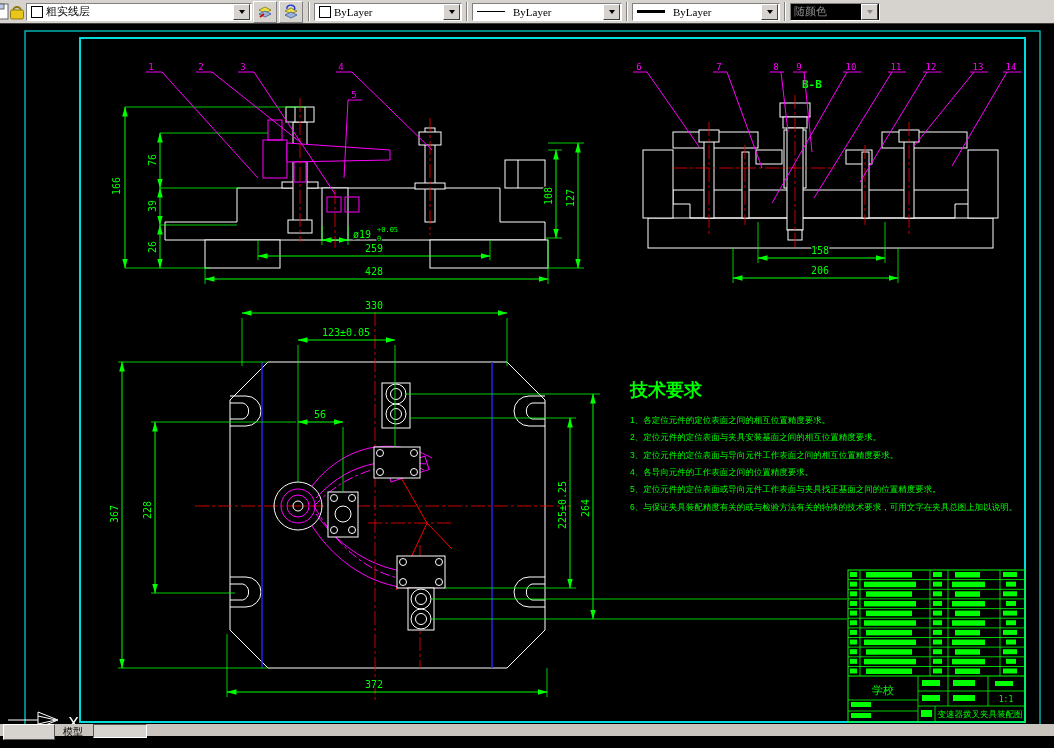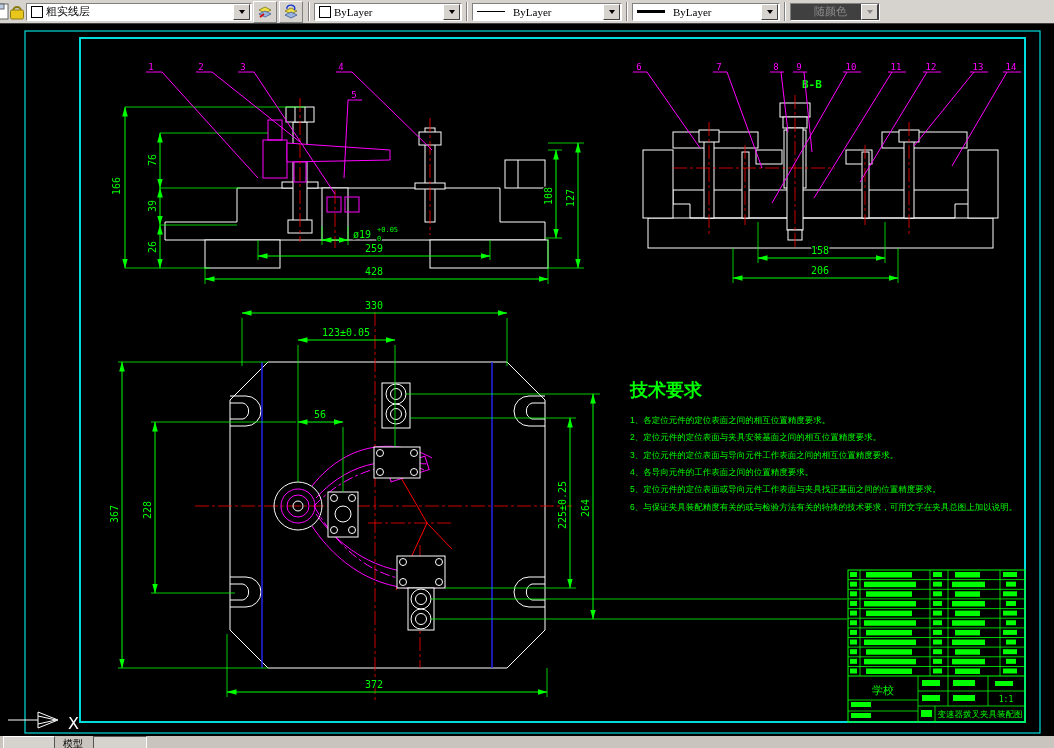--- a/index.html
+++ b/index.html
@@ -21,23 +21,23 @@
          border-top:4px solid #000;}
   .arrowbtn.dis .tri{border-top-color:#8a8a8a;}
   .swatch{width:10px;height:10px;border:1px solid #000;background:#fff;margin-left:4px;flex:0 0 auto;}
   .tbtn{width:22px;height:20px;background:#d6d3ce;border:1px solid;
         border-color:#fff #808080 #808080 #fff;margin:0 1px;display:flex;
         align-items:center;justify-content:center;}
   .sep{width:0;height:19px;border-left:1px solid #808080;border-right:1px solid #fff;margin:0 4px;}
   .ltline{height:1px;background:#000;width:28px;margin-left:4px;flex:0 0 auto;}
   .lwline{height:3px;background:#000;width:28px;margin-left:4px;flex:0 0 auto;}
   .disabledtext{color:#8a8a8a;}
-  .combo.disabled{background:#404040;padding-left:20px;}
+  .combo.disabled{background:#000000;}
   
-  .statusbar{position:absolute;left:0;bottom:0;width:1054px;height:12px;background:#c9c5be;
+  .statusbar{position:absolute;left:0;bottom:12px;width:1054px;height:12px;background:#c9c5be;
              display:flex;align-items:flex-start;font-size:10px;color:#000;}
   .sb-btn{width:50px;height:14px;margin-left:3px;background:#d6d3ce;
           border:1px solid;border-color:#fff #555 #555 #fff;}
   .sb-tab{margin-left:8px;margin-top:1px;font-size:10px;}
   .sb-field{width:52px;height:12px;margin-left:10px;background:#d6d3ce;
             border:1px solid;border-color:#555 #fff #fff #555;}
   
   text{paint-order:stroke;stroke:#000;stroke-width:2.6px;stroke-linejoin:round;}
   .dim{fill:#00ff00;font:10px "DejaVu Sans Mono",monospace;}
   .dims{fill:#00ff00;font:7px "DejaVu Sans Mono",monospace;}

